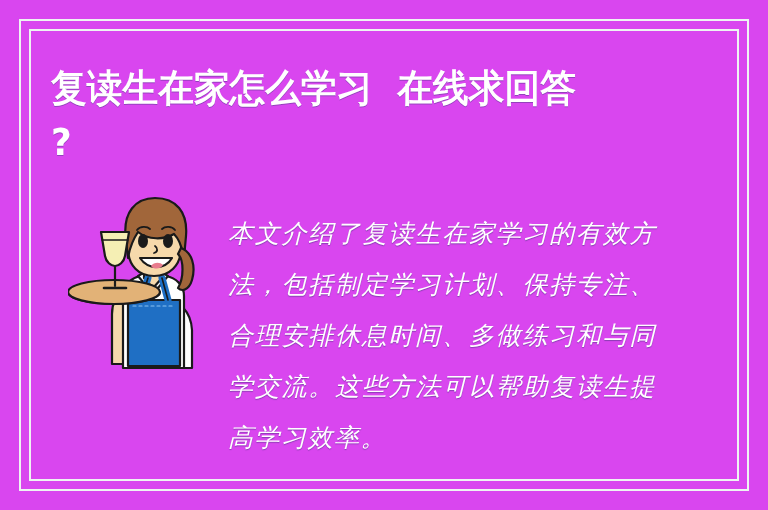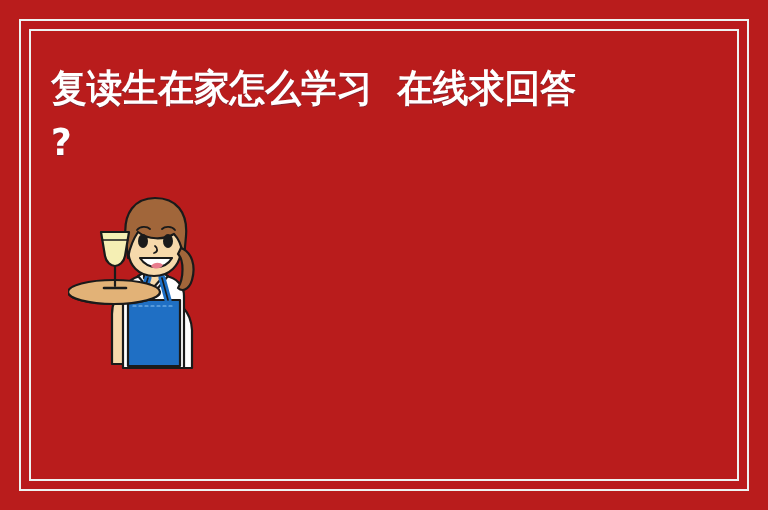--- a/index.html
+++ b/index.html
@@ -10,21 +10,21 @@
     width: 768px;
     height: 510px;
     background: #33679d;
     font-family: "Liberation Sans", sans-serif;
     overflow: hidden;
   }
   .banner {
     position: relative;
     width: 768px;
     height: 510px;
-    background: #b91c1c;
+    background: #d946ef;
     box-sizing: border-box;
   }
   .frame-outer {
     position: absolute;
     left: 19px;
     top: 19px;
     right: 19px;
     bottom: 19px;
     border: 2px solid #eef4f2;
     box-sizing: border-box;
@@ -132,14 +132,15 @@
         <path d="M0 96 C0 102 20 108 46 108 C72 108 92 102 92 96" fill="#e2b277"></path>
 
         <path d="M33 36 L61 36 L57 60 C56 66 51 70 47 70 C43 70 38 66 37 60 Z" fill="#f5efb4"></path>
         <path d="M47 70 L47 90" fill="none" stroke-width="2.2"></path>
         <path d="M36 92 L58 92" fill="none" stroke-width="2.6"></path>
         <path d="M34 44 L60 44" fill="none" stroke-width="1.5"></path>
       </g>
     </svg>
   </div>
 
+  <div class="body-text">本文介绍了复读生在家学习的有效方法，包括制定学习计划、保持专注、合理安排休息时间、多做练习和与同学交流。这些方法可以帮助复读生提高学习效率。</div>
 
 </div>
 
 </body></html>

